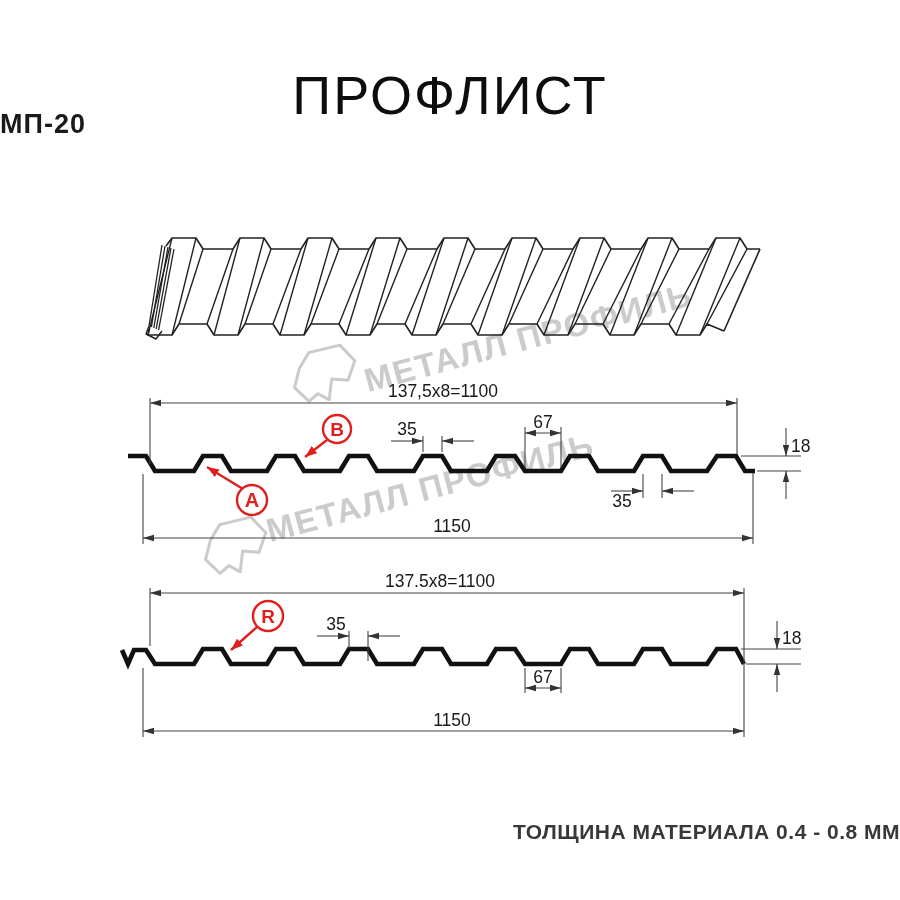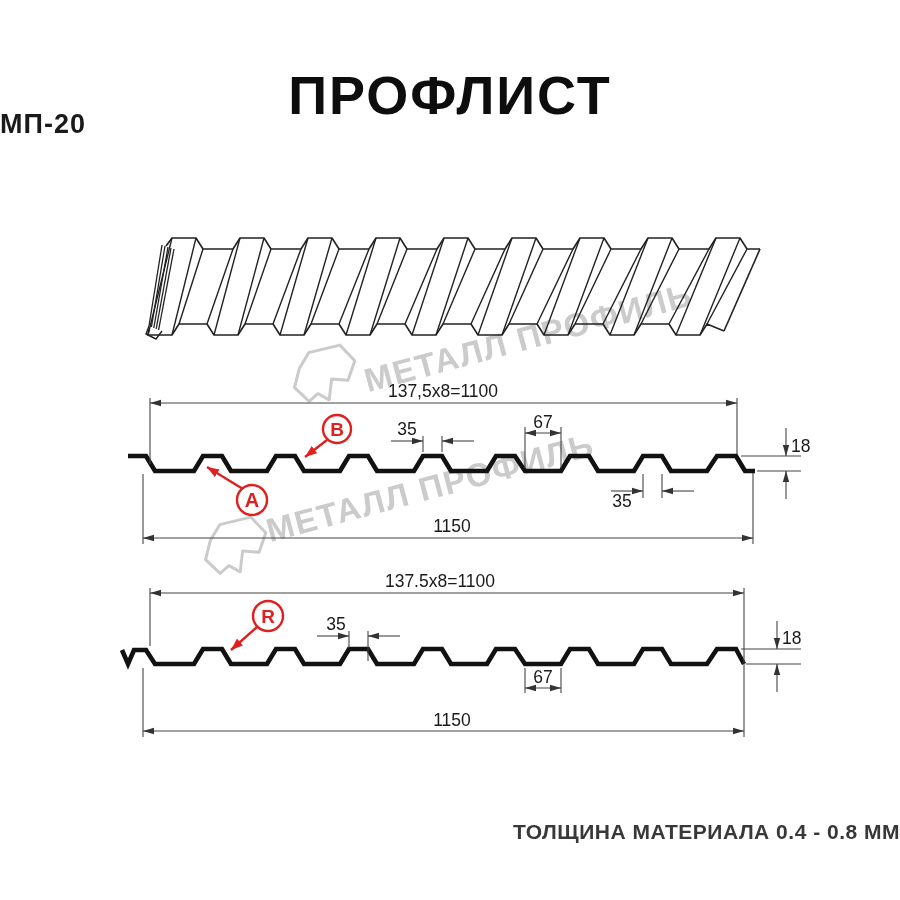--- a/index.html
+++ b/index.html
@@ -1,19 +1,19 @@
 <!DOCTYPE html>
 <html><head>
 <meta charset="utf-8">
 <style>
   html,body{margin:0;padding:0;background:#fff;}
   .page{position:relative;width:900px;height:900px;background:#fff;overflow:hidden;
         font-family:"Liberation Sans",sans-serif;}
   .title{position:absolute;left:0;top:64px;width:900px;text-align:center;
-         font-size:54px;font-weight:700;letter-spacing:2px;color:#0d0d0d;}
+         font-size:54px;font-weight:400;letter-spacing:2px;color:#0d0d0d;}
   .subtitle{position:absolute;left:0;top:109px;width:900px;text-align:left;
          font-size:27px;font-weight:600;letter-spacing:1px;color:#1a1a1a;}
   .footer{position:absolute;left:0;top:820px;width:900px;text-align:right;
          font-size:21px;font-weight:600;letter-spacing:.5px;color:#383838;}
   .wm-text{position:absolute;white-space:nowrap;font-size:33px;font-weight:700;
          letter-spacing:1.5px;color:#cbcbcb;transform:rotate(-15deg);
          transform-origin:left bottom;}
   .wm-logo{position:absolute;transform:rotate(-10deg);}
   svg{position:absolute;left:0;overflow:visible;}
   svg text{font-family:"Liberation Sans",sans-serif;font-size:17.5px;fill:#1a1a1a;}

